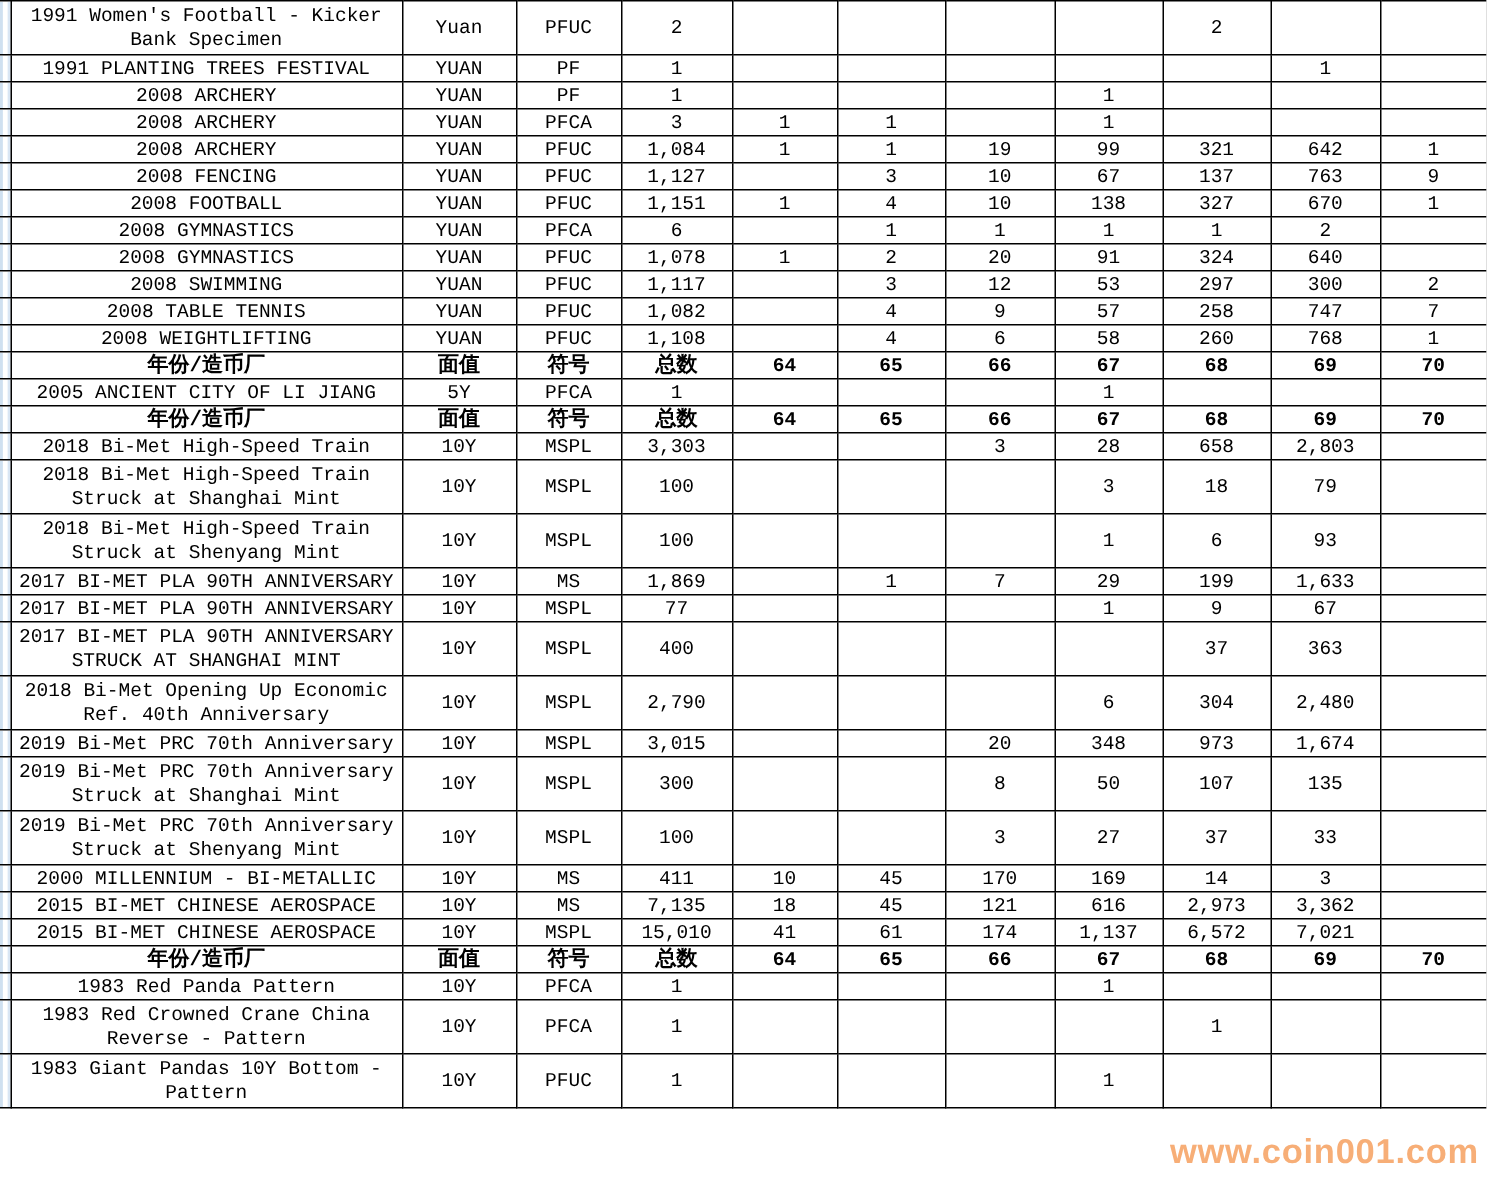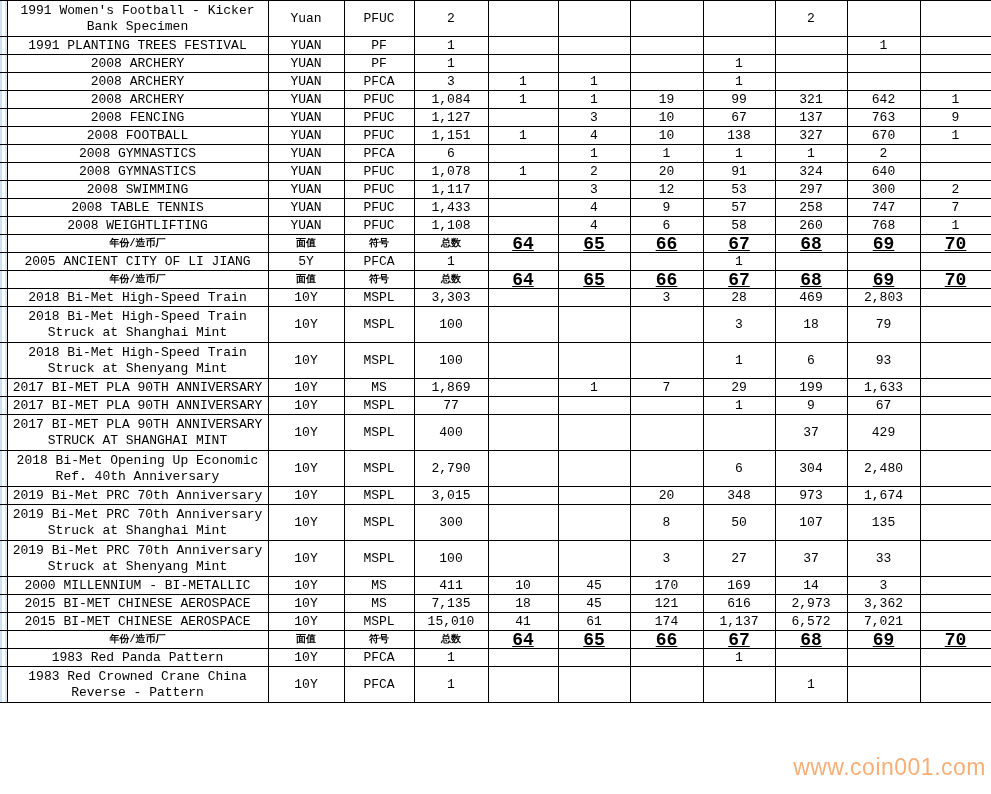--- a/index.html
+++ b/index.html
@@ -31,28 +31,28 @@
     overflow: hidden;
   }
   table.census td.strip {
     border-left: none;
     background: linear-gradient(90deg, #cfe0f0 0px, #cfe0f0 2px, #ffffff 2px, #ffffff 5px, #d9e6f4 5px, #d9e6f4 7px);
     padding: 0;
   }
   table.census td.name { white-space: pre-line; text-align: center; }
   table.census tr { height: 18px; }
   table.census tr.tall { height: 36px; }
-  table.census tr.header td { font-weight: bold; font-size: 10px; }
-  table.census tr.header td.gradehead { font-size: 18px; text-decoration: underline; }
+  table.census tr.header td { font-weight: bold; font-size: 14px; }
+  table.census tr.header td.gradehead { font-size: 13px; }
   .watermark {
     position: absolute;
     right: 5px;
     bottom: 13px;
     font-family: "Liberation Sans", "DejaVu Sans", sans-serif;
-    font-weight: normal;
+    font-weight: bold;
     font-size: 23px;
     letter-spacing: 0.5px;
     color: #f7ae77;
     z-index: 5;
     pointer-events: none;
   }
 </style>
 </head>
 <body>
 
@@ -212,21 +212,21 @@
           <td>53</td>
           <td>297</td>
           <td>300</td>
           <td>2</td>
         </tr>
         <tr class="data">
           <td class="strip"></td>
           <td class="name">2008 TABLE TENNIS</td>
           <td>YUAN</td>
           <td>PFUC</td>
-          <td>1,433</td>
+          <td>1,082</td>
           <td></td>
           <td>4</td>
           <td>9</td>
           <td>57</td>
           <td>258</td>
           <td>747</td>
           <td>7</td>
         </tr>
         <tr class="data">
           <td class="strip"></td>
@@ -287,21 +287,21 @@
         <tr class="data">
           <td class="strip"></td>
           <td class="name">2018 Bi-Met High-Speed Train</td>
           <td>10Y</td>
           <td>MSPL</td>
           <td>3,303</td>
           <td></td>
           <td></td>
           <td>3</td>
           <td>28</td>
-          <td>469</td>
+          <td>658</td>
           <td>2,803</td>
           <td></td>
         </tr>
         <tr class="data tall">
           <td class="strip"></td>
           <td class="name">2018 Bi-Met High-Speed Train
 Struck at Shanghai Mint</td>
           <td>10Y</td>
           <td>MSPL</td>
           <td>100</td>
@@ -361,21 +361,21 @@
           <td class="name">2017 BI-MET PLA 90TH ANNIVERSARY
 STRUCK AT SHANGHAI MINT</td>
           <td>10Y</td>
           <td>MSPL</td>
           <td>400</td>
           <td></td>
           <td></td>
           <td></td>
           <td></td>
           <td>37</td>
-          <td>429</td>
+          <td>363</td>
           <td></td>
         </tr>
         <tr class="data tall">
           <td class="strip"></td>
           <td class="name">2018 Bi-Met Opening Up Economic
 Ref. 40th Anniversary</td>
           <td>10Y</td>
           <td>MSPL</td>
           <td>2,790</td>
           <td></td>
@@ -508,16 +508,31 @@
           <td>PFCA</td>
           <td>1</td>
           <td></td>
           <td></td>
           <td></td>
           <td></td>
           <td>1</td>
           <td></td>
           <td></td>
         </tr>
+        <tr class="data tall">
+          <td class="strip"></td>
+          <td class="name">1983 Giant Pandas 10Y Bottom -
+Pattern</td>
+          <td>10Y</td>
+          <td>PFUC</td>
+          <td>1</td>
+          <td></td>
+          <td></td>
+          <td></td>
+          <td>1</td>
+          <td></td>
+          <td></td>
+          <td></td>
+        </tr>
       </tbody>
   </table>
   <div class="watermark">www.coin001.com</div>
 </div>
 
 </body></html>

